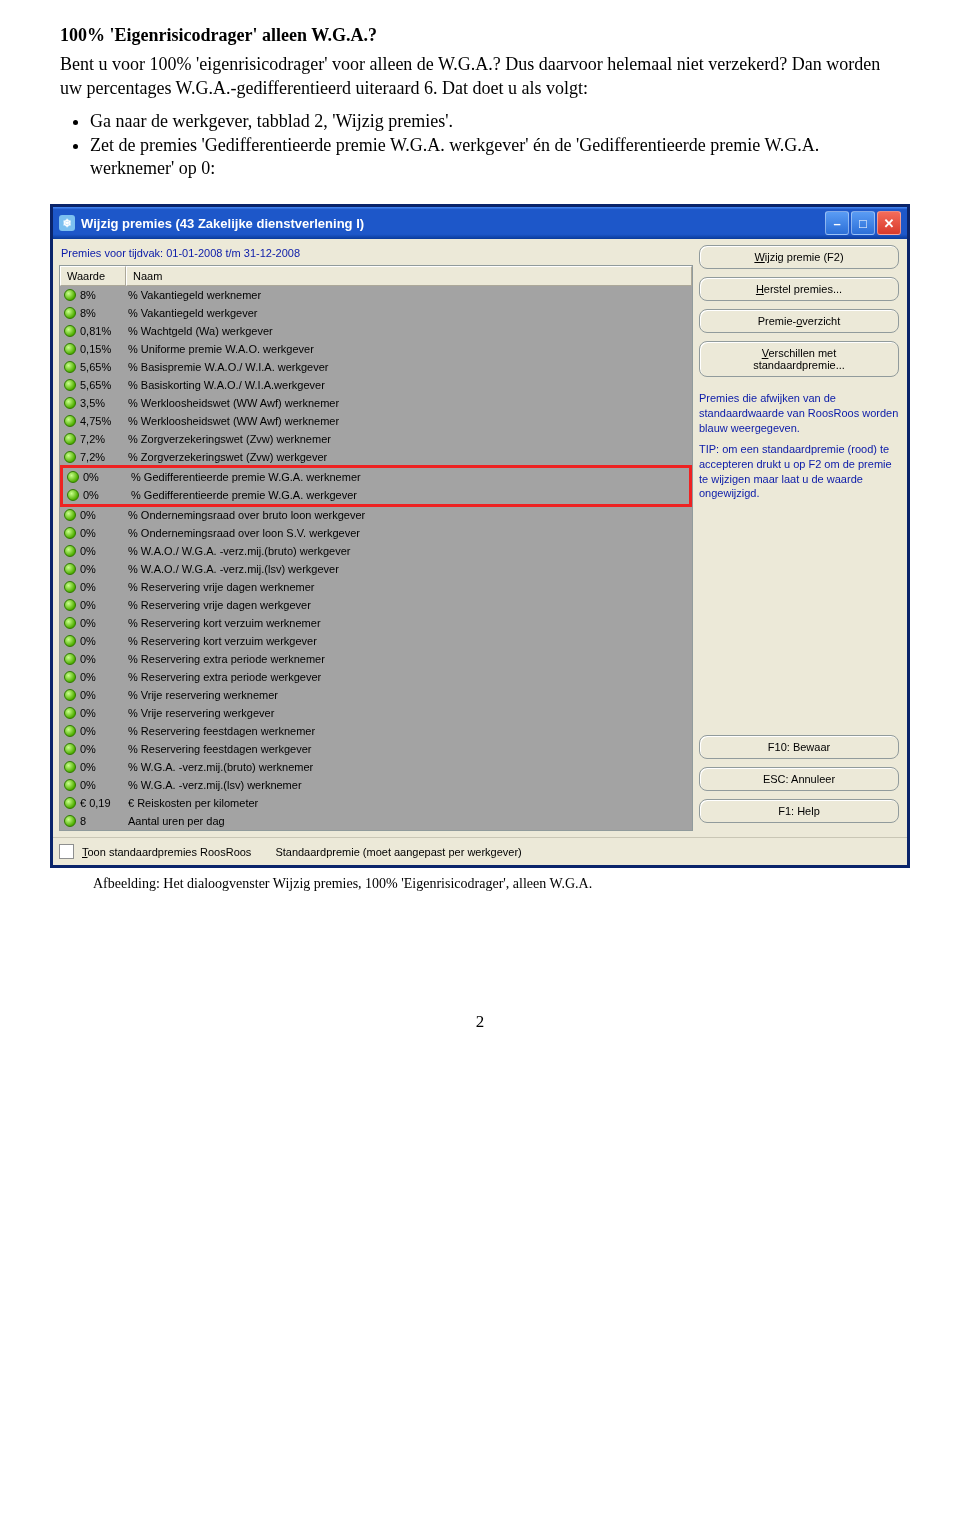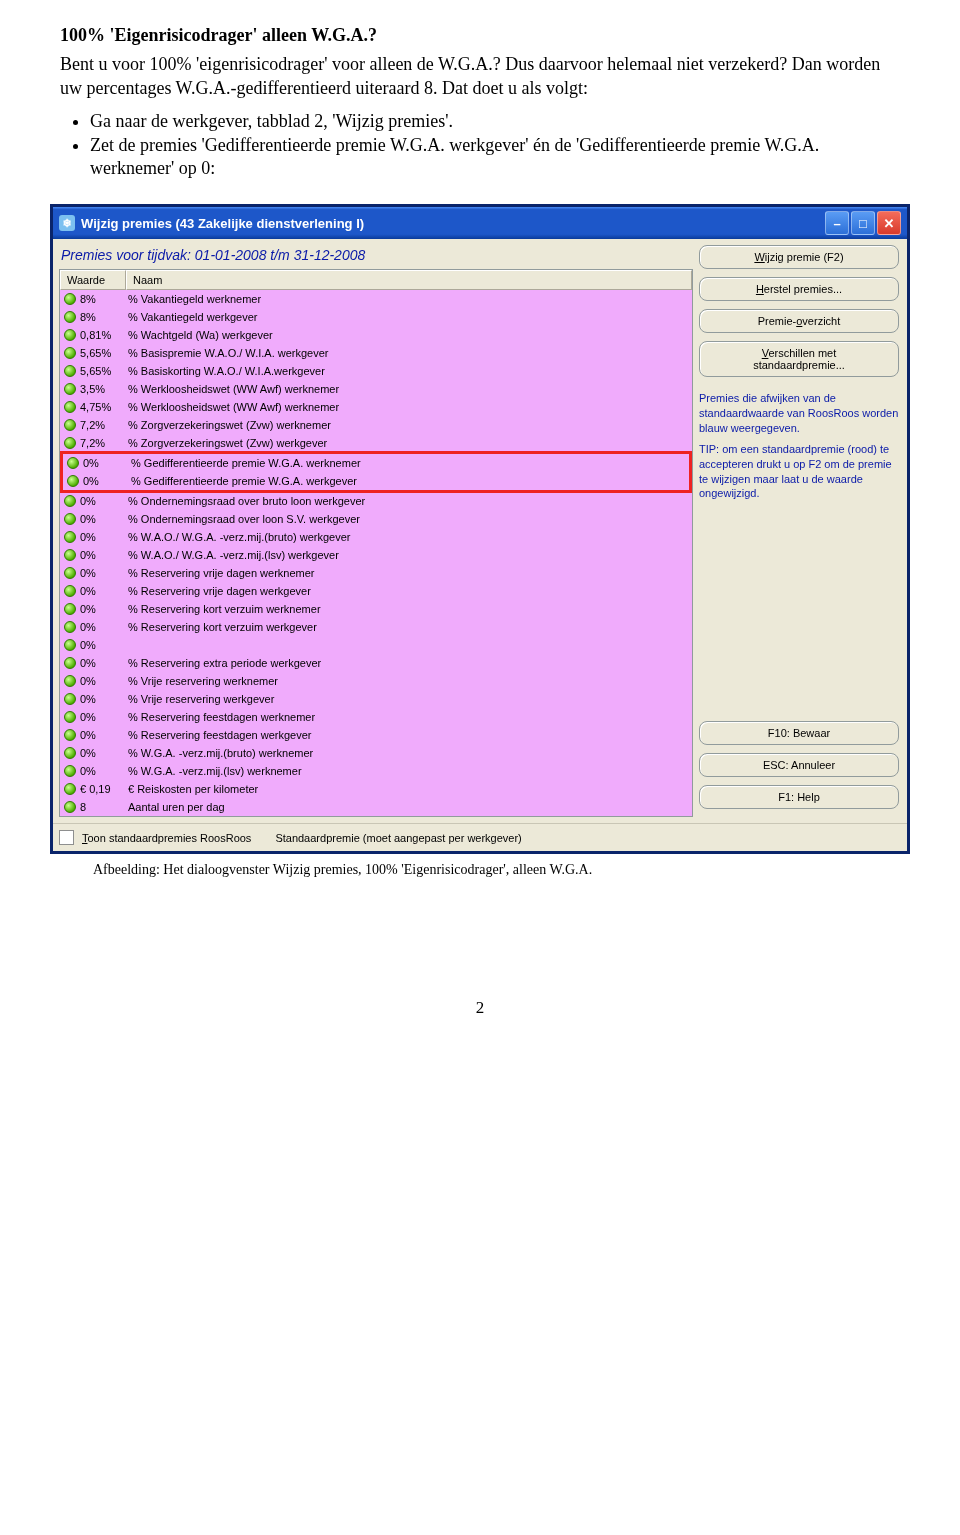--- a/index.html
+++ b/index.html
@@ -70,26 +70,25 @@
     padding: 6px;
   }
   .right {
     width: 200px;
     padding: 6px 8px 6px 0;
     display:flex;
     flex-direction:column;
   }
   .period {
     color: #0a1aa8;
-    font-size: 14px;
+    font-size: 11px;
     padding: 2px 2px 6px 2px;
-    font-style: italic;
   }
   .grid {
-    background: #f0abfc;
+    background: #a3a3a3;
     border: 1px solid #919b9c;
   }
   .grid-head {
     display: flex;
     background: #ece9d8;
   }
   .grid-head .gh {
     border: 1px solid #fff;
     border-right-color: #aca899;
     border-bottom-color: #aca899;
@@ -158,21 +157,21 @@
     font-size: 14px;
     margin: 8px 60px 40px 93px;
   }
   .pagenum { text-align:center; font-family:"Times New Roman",serif; font-size:17px; margin-top:120px;}
 </style>
 </head>
 <body>
 
 <div class="doc-text">
   <h3>100% 'Eigenrisicodrager' alleen W.G.A.?</h3>
-  <p>Bent u voor 100% 'eigenrisicodrager' voor alleen de W.G.A.? Dus daarvoor helemaal niet verzekerd? Dan worden uw percentages W.G.A.-gedifferentieerd uiteraard 8. Dat doet u als volgt:</p>
+  <p>Bent u voor 100% 'eigenrisicodrager' voor alleen de W.G.A.? Dus daarvoor helemaal niet verzekerd? Dan worden uw percentages W.G.A.-gedifferentieerd uiteraard 6. Dat doet u als volgt:</p>
   <ul>
     <li>Ga naar de werkgever, tabblad 2, 'Wijzig premies'.</li>
     <li>Zet de premies 'Gedifferentieerde premie W.G.A. werkgever' én de 'Gedifferentieerde premie W.G.A. werknemer' op 0:</li>
   </ul>
 </div>
 
 <div class="dialog-wrap">
 
   <div class="titlebar">
     <span class="titleicon">❄</span>
@@ -198,20 +197,25 @@
             </div>
             <div class="row">
               <span class="dot"></span>
               <span class="val">8%</span>
               <span class="nm">% Vakantiegeld werkgever</span>
             </div>
             <div class="row">
               <span class="dot"></span>
               <span class="val">0,81%</span>
               <span class="nm">% Wachtgeld (Wa) werkgever</span>
+            </div>
+            <div class="row">
+              <span class="dot"></span>
+              <span class="val">0,15%</span>
+              <span class="nm">% Uniforme premie W.A.O. werkgever</span>
             </div>
             <div class="row">
               <span class="dot"></span>
               <span class="val">5,65%</span>
               <span class="nm">% Basispremie W.A.O./ W.I.A. werkgever</span>
             </div>
             <div class="row">
               <span class="dot"></span>
               <span class="val">5,65%</span>
               <span class="nm">% Basiskorting W.A.O./ W.I.A.werkgever</span>
@@ -284,20 +288,21 @@
               <span class="nm">% Reservering kort verzuim werknemer</span>
             </div>
             <div class="row">
               <span class="dot"></span>
               <span class="val">0%</span>
               <span class="nm">% Reservering kort verzuim werkgever</span>
             </div>
             <div class="row">
               <span class="dot"></span>
               <span class="val">0%</span>
+              <span class="nm">% Reservering extra periode werknemer</span>
             </div>
             <div class="row">
               <span class="dot"></span>
               <span class="val">0%</span>
               <span class="nm">% Reservering extra periode werkgever</span>
             </div>
             <div class="row">
               <span class="dot"></span>
               <span class="val">0%</span>
               <span class="nm">% Vrije reservering werknemer</span>

